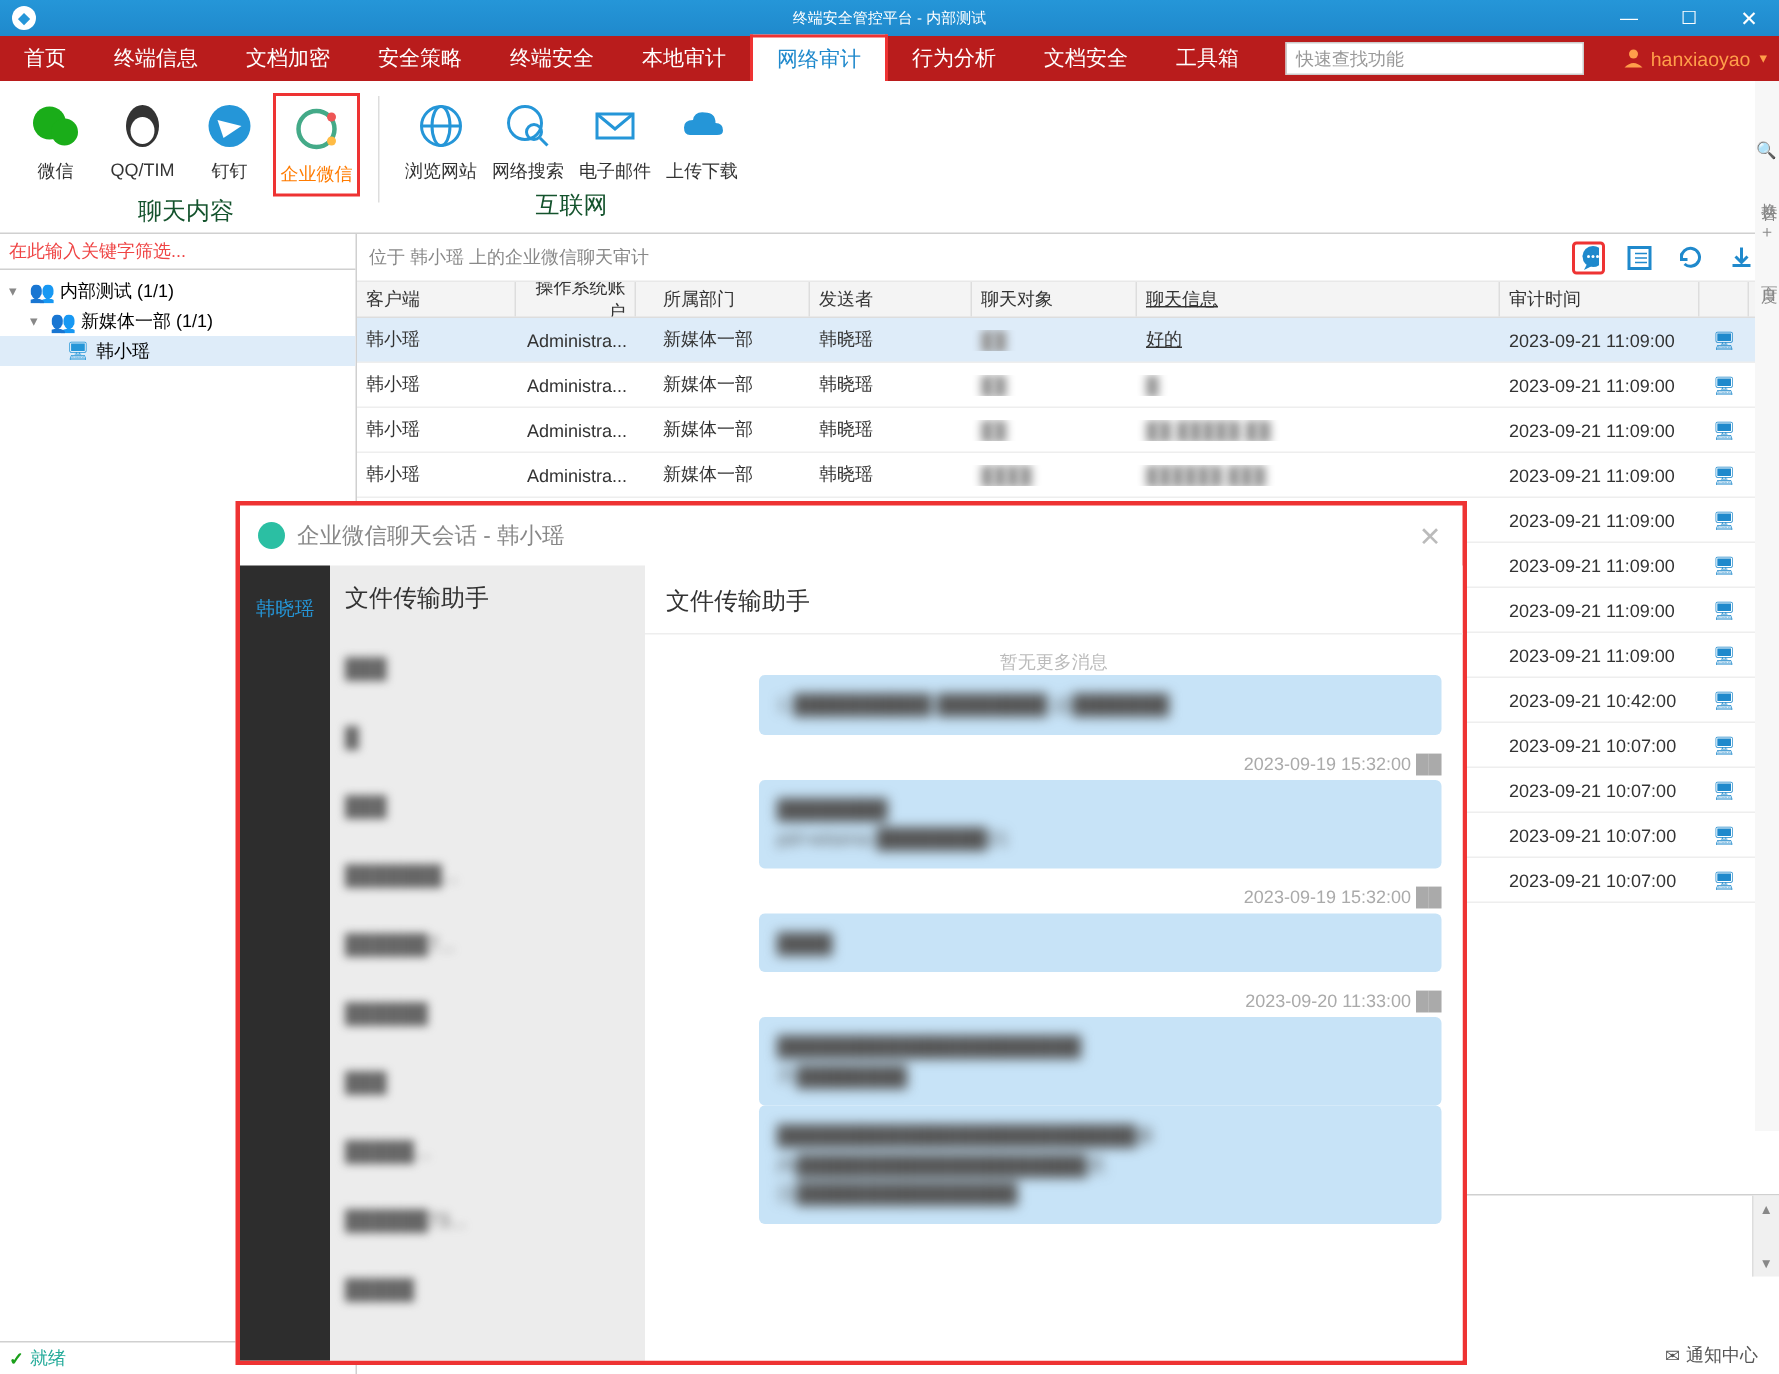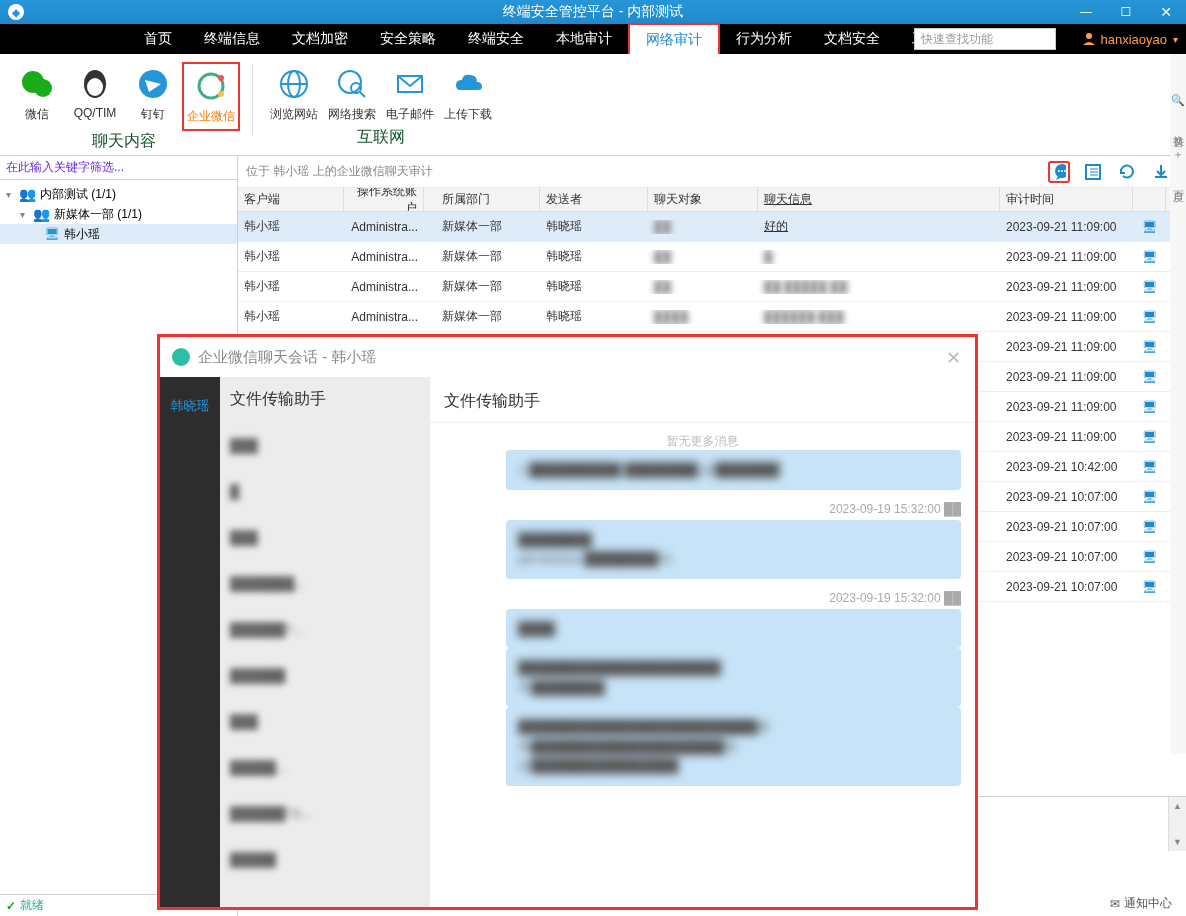--- a/index.html
+++ b/index.html
@@ -1,51 +1,51 @@
 <!DOCTYPE html>
 <html><head>
 <meta charset="utf-8">
 <style>
 * { margin:0; padding:0; box-sizing:border-box; font-family:"Microsoft YaHei",Arial,sans-serif; }
 body { width:1186px; height:916px; background:#fff; position:relative; overflow:hidden; font-size:12px; }
 
 
 .titlebar { height:24px; background:linear-gradient(#2596d8,#1f89cc); display:flex; align-items:center; color:#fff; position:relative;}
 .titlebar .logo { width:16px; height:16px; margin:0 5px 0 8px; background:#fff; border-radius:50%; display:flex; align-items:center; justify-content:center; color:#2596d8; font-size:10px; font-weight:bold;}
-.titlebar .title { position:absolute; left:0; right:0; text-align:center; font-size:14px; pointer-events:none;}
+.titlebar .title { position:absolute; left:0; right:0; text-align:center; font-size:10px; pointer-events:none;}
 .titlebar .winbtns { position:absolute; right:0; display:flex; }
 .titlebar .winbtn { width:40px; height:24px; display:flex; align-items:center; justify-content:center; font-size:12px; cursor:pointer; }
 .titlebar .winbtn.close { font-size:14px; }
 
 
-.menubar { height:30px; background:#000000; display:flex; align-items:stretch; color:#fff; position:relative;justify-content:center; }
+.menubar { height:30px; background:#b91c1c; display:flex; align-items:stretch; color:#fff; position:relative; }
 .menubar .menuitem { padding:0 16px; display:flex; align-items:center; font-size:14px; cursor:pointer; }
 .menubar .menuitem.active { background:#fff; color:#1f89cc; }
 .menubar .menuitem.highlight { border:2px solid #e33; border-bottom:none; margin-top:-1px;}
-.menubar .search { position:absolute; right:130px; top:4px; width:142px; height:22px; background:#fff; border:1px solid #ccc; padding:0 6px; color:#999; display:flex; align-items:center;}
+.menubar .search { position:absolute; right:130px; top:4px; width:199px; height:22px; background:#fff; border:1px solid #ccc; padding:0 6px; color:#999; display:flex; align-items:center;}
 .menubar .user { position:absolute; right:8px; top:0; display:flex; align-items:center; color:#ff9e4a; font-size:13px; height:30px;}
 .menubar .user svg { margin-right:4px;}
 .menubar .user .chev { margin-left:6px; font-size:10px; }
 
 
 .ribbon { height:102px; background:#fff; border-bottom:1px solid #d0d0d0; display:flex; padding-top:4px; }
 .ribbon-group { display:flex; flex-direction:column; align-items:center; }
 .ribbon-items { display:flex; padding:4px 8px 0; }
 .ribbon-item { width:58px; display:flex; flex-direction:column; align-items:center; cursor:pointer; padding:4px 0;}
 .ribbon-item .icon { width:36px; height:36px; margin-bottom:4px; }
 .ribbon-item .label { font-size:12px; color:#333; }
 .ribbon-item.highlight { border:2px solid #e33; }
 .ribbon-item.highlight .label { color:#ff7b00; }
 .ribbon-group-label { font-size:16px; color:#14532d; margin-top:0; }
 .ribbon-sep { width:1px; background:#ddd; margin:6px 4px 20px; }
 
 
 .content { display:flex; height:calc(100% - 156px); position:relative; }
 .sidebar { width:238px; border-right:1px solid #d0d0d0; display:flex; flex-direction:column; position:relative;}
-.sidebar-search { height:24px; border-bottom:1px solid #d0d0d0; padding:2px 6px; color:#6d28d9; display:flex; align-items:center;}
+.sidebar-search { height:24px; border-bottom:1px solid #d0d0d0; padding:2px 6px; color:#ef4444; display:flex; align-items:center;}
 .tree { flex:1; padding:4px 0; overflow:auto; }
 .tree-row { display:flex; align-items:center; height:20px; padding-left:6px; cursor:pointer;}
 .tree-row .tw { width:14px; color:#888; font-size:10px; }
 .tree-row .ticon { width:16px; height:16px; margin-right:4px; display:inline-flex; align-items:center; justify-content:center; color:#2596d8;}
 .tree-row.sel { background:#deecf9; }
 .tree-row.lvl1 { padding-left:20px;}
 .tree-row.lvl2 { padding-left:44px;}
 .tree-row.row1 .ticon,.tree-row.row2 .ticon{font-size:14px;}
 .sidebar-status { position:absolute; bottom:0; left:0; right:0; height:22px; border-top:1px solid #d0d0d0; display:flex; align-items:center; padding-left:6px; color:#2a9; }
 .sidebar-status .chk { color:#1ba01b; margin-right:4px; font-weight:bold;}
@@ -474,18 +474,19 @@
     </div>
     <div class="dialog-chat">
       <div class="chat-head">文件传输助手</div>
       <div class="chat-body" id="chatbody">
         <div class="nomore">暂无更多消息</div>
           <div class="bubble"><span class="blur">1 ██████████ ████████ 企███████</span></div>
           <div class="msg-meta">2023-09-19 15:32:00  ██</div>
           <div class="bubble"><span class="blur">████████<br>pd=wisena            ████████21</span></div>
           <div class="msg-meta">2023-09-19 15:32:00  ██</div>
           <div class="bubble"><span class="blur">████</span></div>
+          <div class="msg-meta">2023-09-20 11:33:00  ██</div>
           <div class="bubble"><span class="blur">██████████████████████<br>不████████</span></div>
           <div class="bubble"><span class="blur">██████████████████████████多<br>内█████████████████████关<br>注████████████████</span></div>
         </div>
     </div>
   </div>
 </div>
 
 </body></html>

